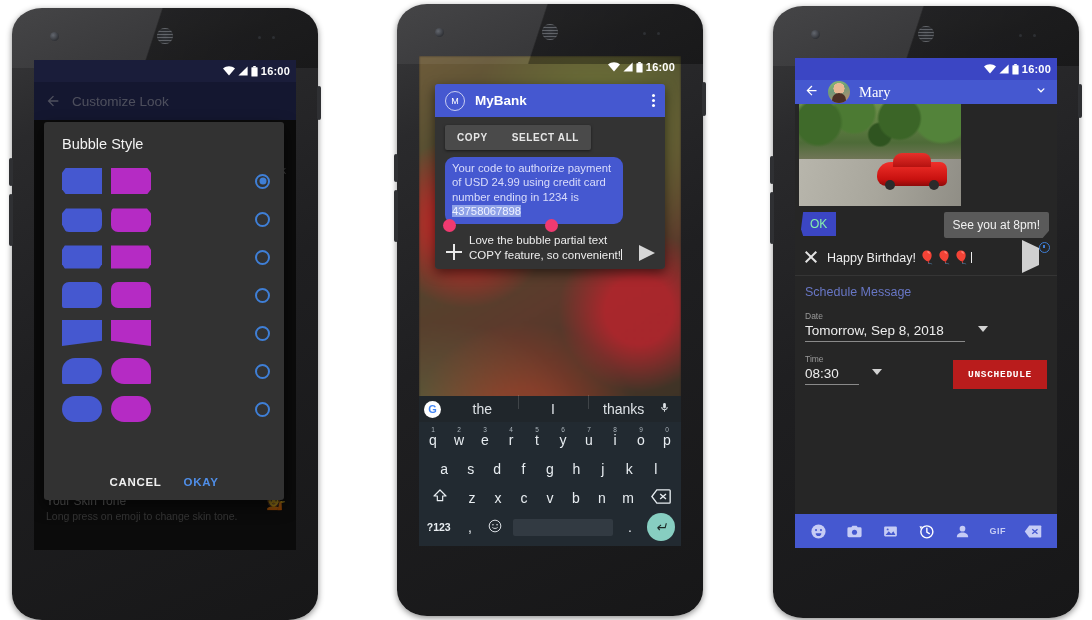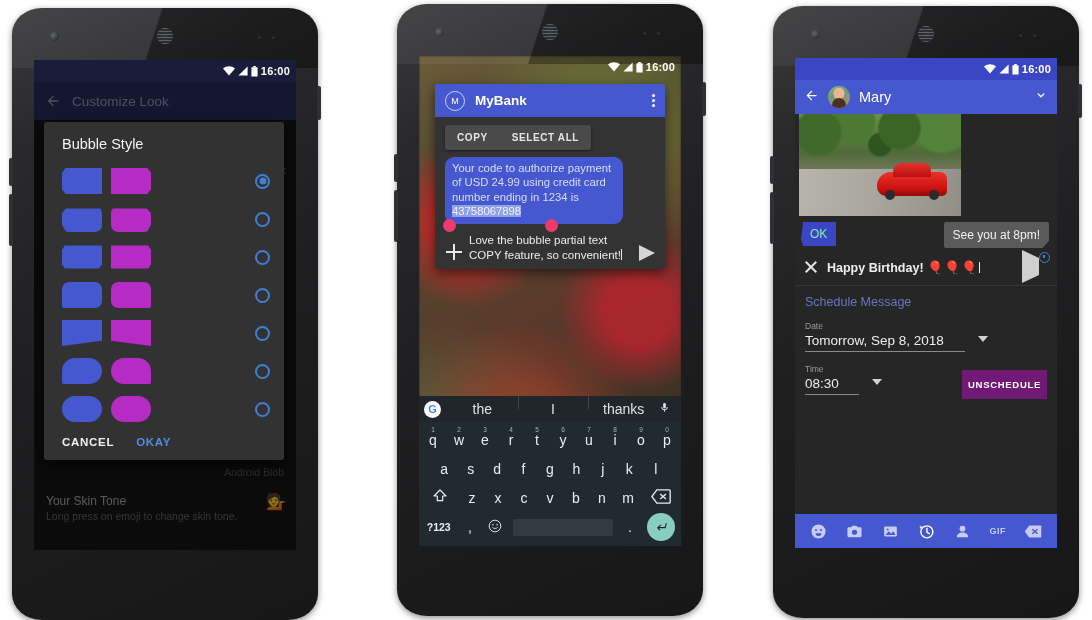--- a/index.html
+++ b/index.html
@@ -93,21 +93,21 @@
   }
   .dlg-title { color:#f2f2f2; font-size:14.5px; padding:0 18px 10px; }
   .bub-row { display:flex; align-items:center; height:38px; padding:0 14px 0 18px; }
   .bub-pair { display:flex; gap:9px; flex:1; }
   .bub { width:40px; height:26px; }
   .bub.b { background:#4558d0; }
   .bub.m { background:#b52bc4; }
   .radio { width:15px; height:15px; border-radius:50%; border:2px solid #3f7fd6; position:relative; flex:0 0 auto; }
   .radio.on::after { content:""; position:absolute; left:50%; top:50%; transform:translate(-50%,-50%);
                      width:7px; height:7px; border-radius:50%; background:#3f7fd6; }
-  .dlg-actions { display:flex; justify-content:flex-start; gap:22px; padding:8px 18px 6px; }
+  .dlg-actions { display:flex; justify-content:center; gap:22px; padding:8px 18px 6px;margin-top:40px; }
   .dlg-btn { font-size:11.5px; font-weight:bold; letter-spacing:.7px; background:none; border:0; cursor:pointer; }
   .dlg-btn.cancel { color:#f0f0f0; }
   .dlg-btn.okay   { color:#4f8ee8; }
 
   
   .s0 { clip-path: polygon(0% 18%, 9% 0%, 100% 0%, 100% 100%, 9% 100%, 0% 82%); }
   .s1b{ border-radius:7px; }
   .s2 { clip-path: polygon(0% 22%, 7% 6%, 100% 6%, 100% 78%, 93% 94%, 7% 94%, 0% 78%); }
   .s3 { border-radius:7px 7px 7px 2px; }
   .s3r{ border-radius:7px 7px 2px 7px; }
@@ -174,21 +174,21 @@
   .key sup { position:absolute; top:-6px; left:50%; transform:translateX(-50%); font-size:6.5px; color:#aab3ba; }
   .key.small { font-size:10.5px; font-weight:bold; }
   .key.wide { flex:1.5; }
   .spacebar { flex:4; height:17px; background:#323a42; border-radius:2px; margin:0 5px; cursor:pointer; }
   .enter { flex:1.5; display:flex; justify-content:center; }
   .enter i { width:28px; height:28px; border-radius:50%; background:#87cec1;
              display:flex; align-items:center; justify-content:center; color:#1d2b28; font-size:14px; }
 
   
   .p3 .screen { background:#262626; }
-  .appbar3 { height:34px; background:#4558d0; display:flex; align-items:center; gap:9px; padding:0 9px; }
+  .appbar3 { height:24px; background:#4558d0; display:flex; align-items:center; gap:9px; padding:0 9px;font-family:Liberation Serif, serif; }
   .ab3-back { width:15px; }
   .ab3-ava { width:22px; height:22px; border-radius:50%; overflow:hidden; flex:0 0 auto;
              background: radial-gradient(circle at 50% 34%, #e8b894 0 30%, transparent 31%),
                          linear-gradient(160deg,#8fbf6e 0%, #6e9a79 40%, #c98a6a 100%); position:relative; }
   .ab3-ava::after { content:""; position:absolute; left:50%; top:56%; transform:translateX(-50%);
                     width:14px; height:12px; border-radius:7px 7px 0 0; background:#4c3026; }
   .ab3-name { color:#fff; font-size:14.5px; flex:1; }
   .chev { width:14px; }
 
   .thread { position:relative; padding:0 0 4px; }
@@ -211,21 +211,21 @@
   .photo .car::after { content:""; position:absolute; left:8px; bottom:-4px; width:10px; height:10px;
                        border-radius:50%; background:#2b2b2b; box-shadow:44px 0 0 #2b2b2b; }
 
   .bub-out { margin:6px 8px 0 auto; background:#5a5a5a; color:#f0f0f0; font-size:12px;
              padding:6px 9px; border-radius:2px; display:inline-block; float:right; clear:both;
              clip-path: polygon(0 0, 100% 0, 100% 72%, 94% 100%, 0 100%); }
   .bub-ok { clear:both; margin:6px 0 0 6px; background:#3b46c4; color:#86efac; font-size:12px;
             padding:5px 9px; display:inline-block;
             clip-path: polygon(6% 0, 100% 0, 100% 100%, 6% 100%, 0 72%); }
 
-  .input-row { clear:both; display:flex; align-items:center; gap:9px; padding:8px 9px 9px;font-weight:bold; }
+  .input-row { clear:both; display:flex; align-items:center; gap:9px; padding:8px 9px 9px; }
   .x-ico { width:14px; height:14px; position:relative; flex:0 0 auto; cursor:pointer; }
   .x-ico::before,.x-ico::after{ content:""; position:absolute; left:50%; top:50%; width:15px; height:2px;
                                 background:#e3e3e3; transform-origin:center; }
   .x-ico::before{ transform:translate(-50%,-50%) rotate(45deg); }
   .x-ico::after { transform:translate(-50%,-50%) rotate(-45deg); }
   .input-txt { flex:1; color:#ededed; font-size:12.5px; }
   .balloon { color:#e0203a; font-size:13px; letter-spacing:1px; }
   .send-sched { position:relative; width:26px; flex:0 0 auto; }
   .send-sched .tri { width:0; height:0; border-left:17px solid #cfcfcf; border-top:8px solid transparent;
                      border-bottom:8px solid transparent; }
@@ -236,22 +236,22 @@
   .sched-panel { border-top:1px solid rgba(255,255,255,.07); padding:9px 10px 6px; }
   .sched-head { color:#6f7fd6; font-size:12.5px; opacity:.9; }
   .fld { margin-top:12px; position:relative; }
   .fld-label { color:#9a9a9a; font-size:8.5px; }
   .fld-val { color:#ededed; font-size:13.5px; border-bottom:1px solid #8a8a8a;
              padding:1px 0 3px; display:inline-block; }
   .fld-line-date { width:160px; }
   .fld-line-time { width:54px; }
   .tri-down { display:inline-block; width:0; height:0; border-left:5px solid transparent;
               border-right:5px solid transparent; border-top:6px solid #d2d2d2; margin-left:9px; vertical-align:3px; }
-  .unsched { position:absolute; right:0; bottom:-4px; background:#701a75; color:#fff; border:0;
-             font-size:9.5px; font-weight:bold; letter-spacing:.7px; padding:9px 6px; cursor:pointer; }
+  .unsched { position:absolute; right:0; bottom:-4px; background:#b91c1c; color:#fff; border:0;
+             font-size:9.5px; font-weight:bold; letter-spacing:.7px; padding:9px 15px; cursor:pointer;font-family:Liberation Mono, monospace; }
 
   .tools { position:absolute; left:0; bottom:0; width:100%; height:34px; background:#4558d0;
            display:flex; align-items:center; justify-content:space-around; padding:0 6px; }
   .tool { width:18px; height:18px; color:#c6ccf5; display:flex; align-items:center;
           justify-content:center; cursor:pointer; }
   .tool.gif { font-size:9px; font-weight:bold; letter-spacing:.5px; width:auto; }
 </style>
 </head>
 <body>
 

